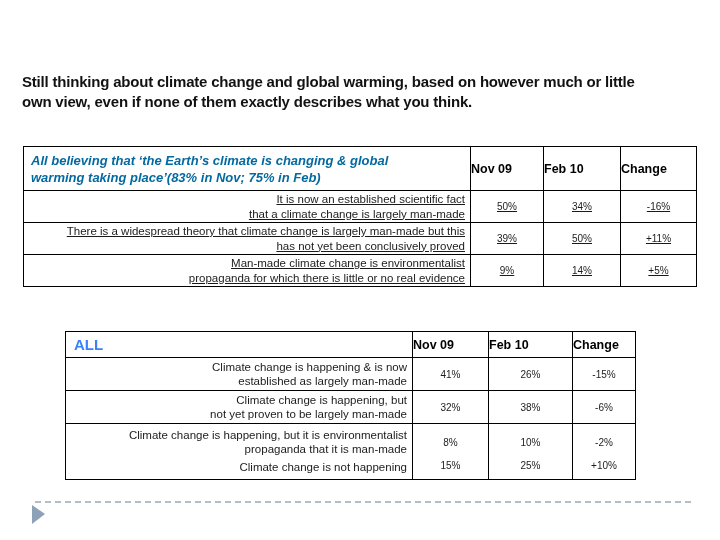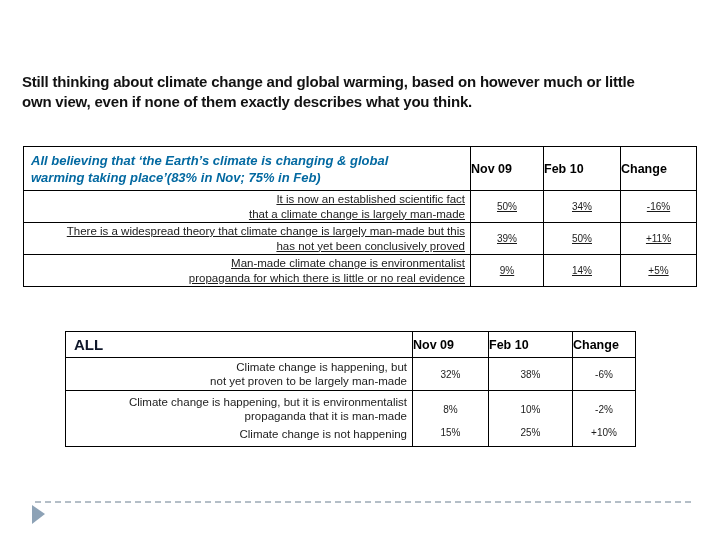--- a/index.html
+++ b/index.html
@@ -25,21 +25,21 @@
     text-align:left; padding-left:7px; padding-right:4px; color:#0369a1;
   }
   .colhead { font-weight:bold; font-size:12.5px; text-align:left; color:#000000;margin-left:20px; }
   .label   { font-size:11.5px; line-height:14.5px; text-align:right; padding-right:5px; color:#1c1c1c; }
   .num     { font-size:10px; text-align:center; color:#1c1c1c; }
 
   .t2 { position:absolute; left:65px; top:331px; width:570px; }
   .t2 tr.hdr  { height:26px; }
   .t2 tr.data { height:33px; }
   .t2 tr.merged { height:55px; }
-  .t2 .all { font-weight:bold; font-size:15px; text-align:left; padding-left:8px; color:#0f172a; }
+  .t2 .all { font-weight:bold; font-size:15px; text-align:left; padding-left:8px; color:#3b82f6; }
 
   
   .stack { display:flex; flex-direction:column; width:100%; }
   .sub-a { height:36px; display:flex; flex-direction:column; justify-content:center; }
   .sub-b { height:19px; display:flex; flex-direction:column; justify-content:flex-start; }
 
   
   .dash-line {
     position:absolute; left:35px; top:501px; width:656px; height:0;
     border-top:2px dashed #b4bec7;
@@ -112,20 +112,29 @@
       </colgroup>
     <tbody>
         <tr class="hdr">
       <td class="all">ALL</td>
       <td class="colhead">Nov 09</td>
       <td class="colhead">Feb 10</td>
       <td class="colhead">Change</td>
     </tr>
     <tr class="data">
       <td class="label">
+        <div>Climate change is happening &amp; is now</div>
+        <div>established as largely man-made</div>
+      </td>
+      <td class="num">41%</td>
+      <td class="num">26%</td>
+      <td class="num">-15%</td>
+    </tr>
+    <tr class="data">
+      <td class="label">
         <div>Climate change is happening, but</div>
         <div>not yet proven to be largely man-made</div>
       </td>
       <td class="num">32%</td>
       <td class="num">38%</td>
       <td class="num">-6%</td>
     </tr>
 
     <tr class="merged">
       <td class="label">

